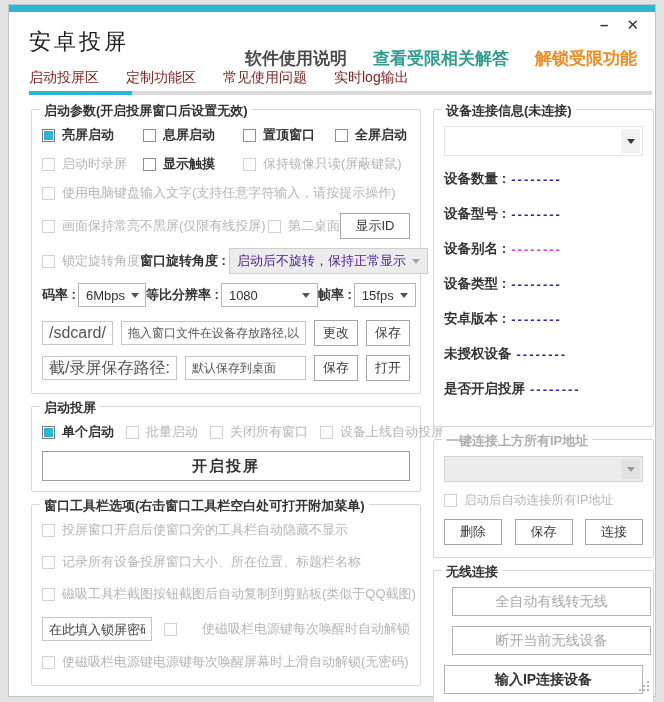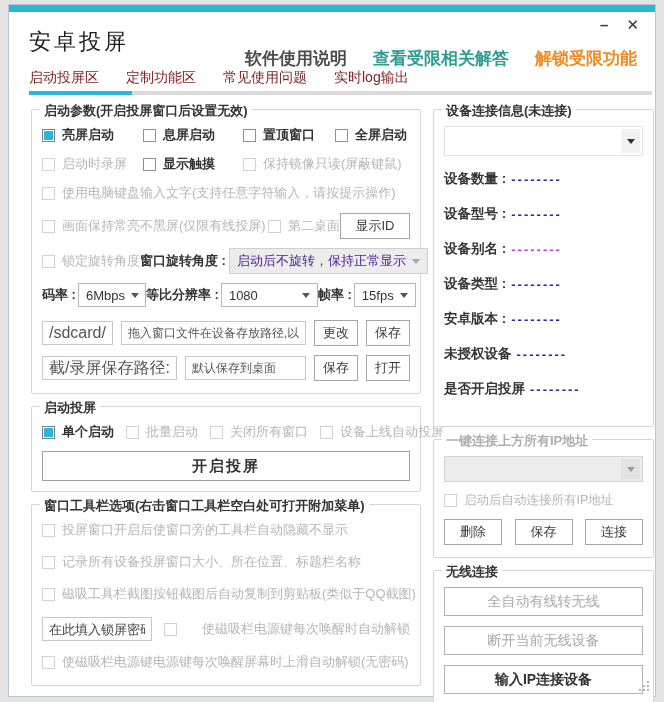--- a/index.html
+++ b/index.html
@@ -89,21 +89,21 @@
   .field .fval { font-size:13px; letter-spacing:2px; font-weight:bold; }
   .fval.navy { color:#2a2aa0; }
   .fval.magenta { color:#cc3fcf; }
 
   .ip-btn-row { display:flex; justify-content:space-between; margin-top:10px; }
   .ip-btn-row .btn { width:58px; }
 
   .wl-btn { width:100%; height:29px; margin-bottom:10px; border:1px solid #b3b3b3; background:#fff;
             display:flex; align-items:center; justify-content:center; font-size:14px;
             color:#333; font-weight:bold; white-space:nowrap; cursor:default; }
-  .wl-btn.dis { color:#a9a9a9; font-weight:normal; }
+  .wl-btn.dis { color:#a9a9a9; font-weight:normal;margin-left:8px; }
   .wl-btn:last-child { margin-bottom:0; }
 
   .grip { position:absolute; right:5px; bottom:4px; }
 
   .gap8 { margin-left:8px; } .gap12 { margin-left:12px;gap:25px; }
   .flex1 { flex:1; } .mla { margin-left:auto; }
 </style>
 </head>
 <body>
 

